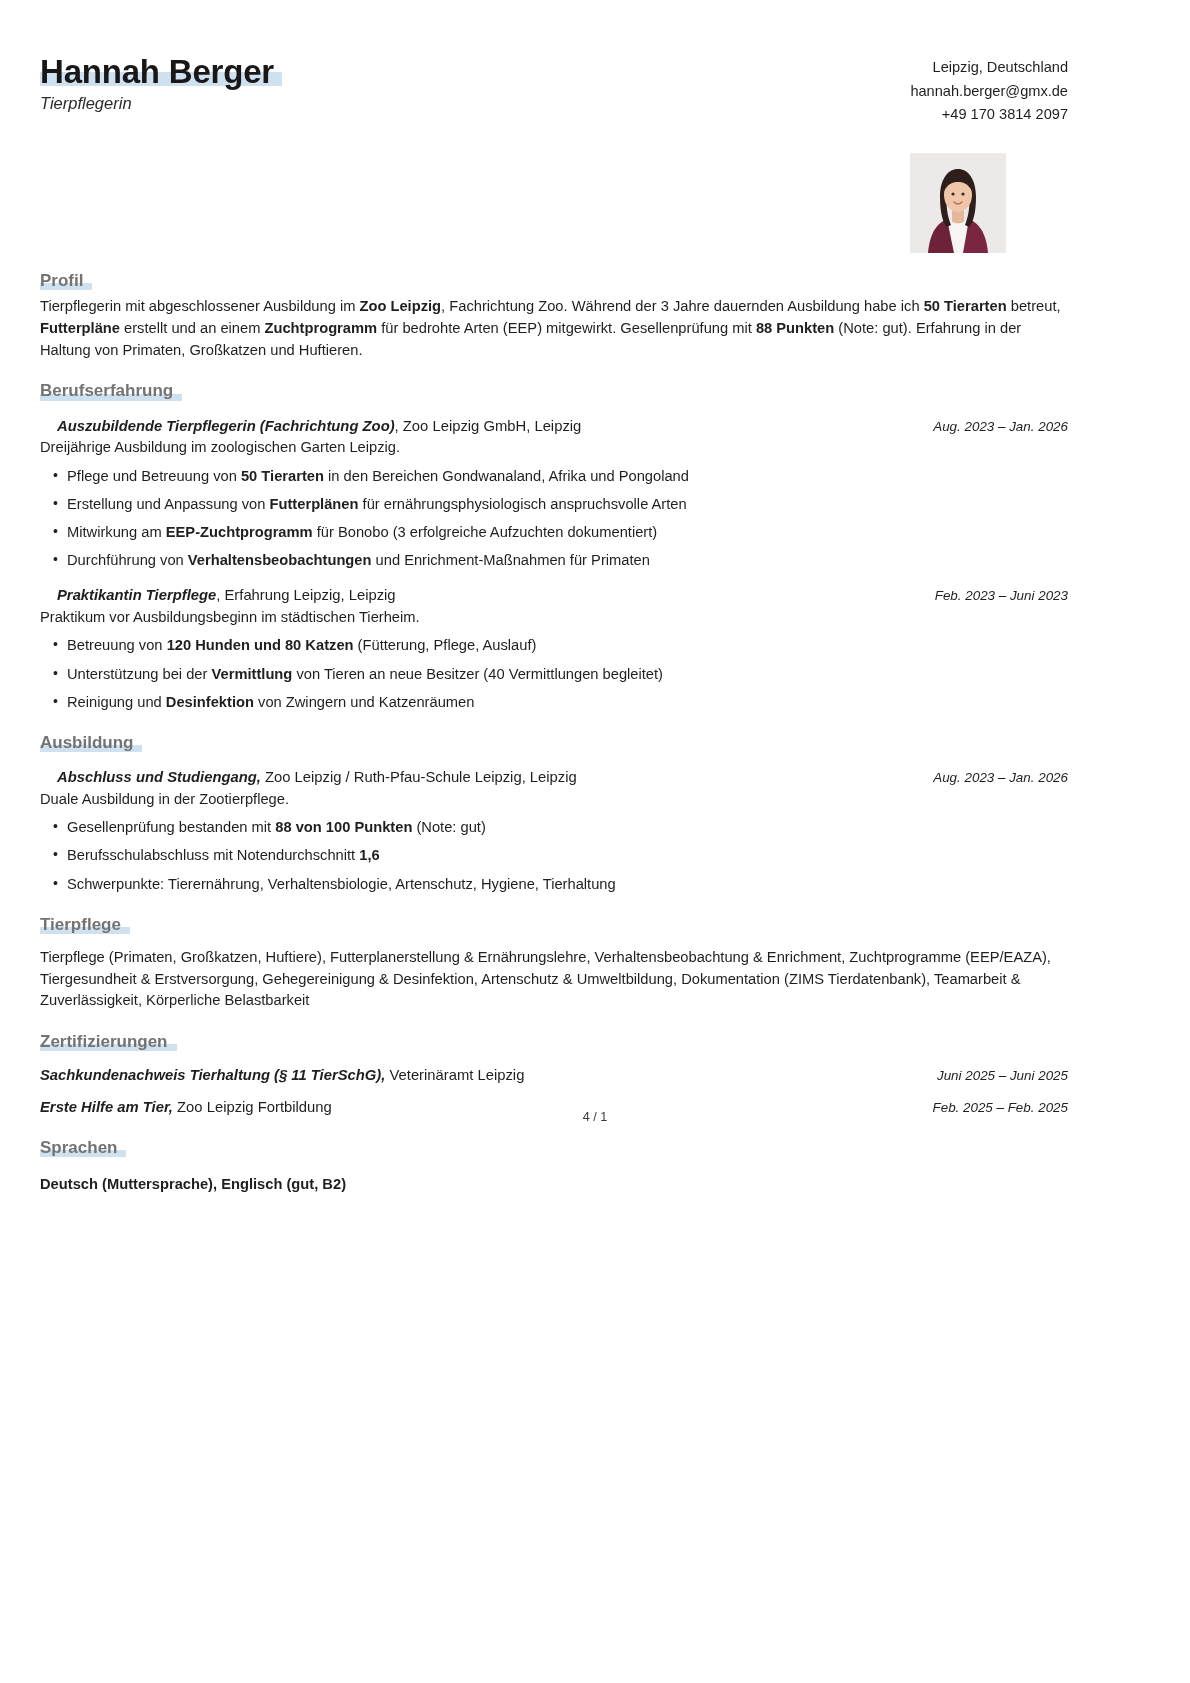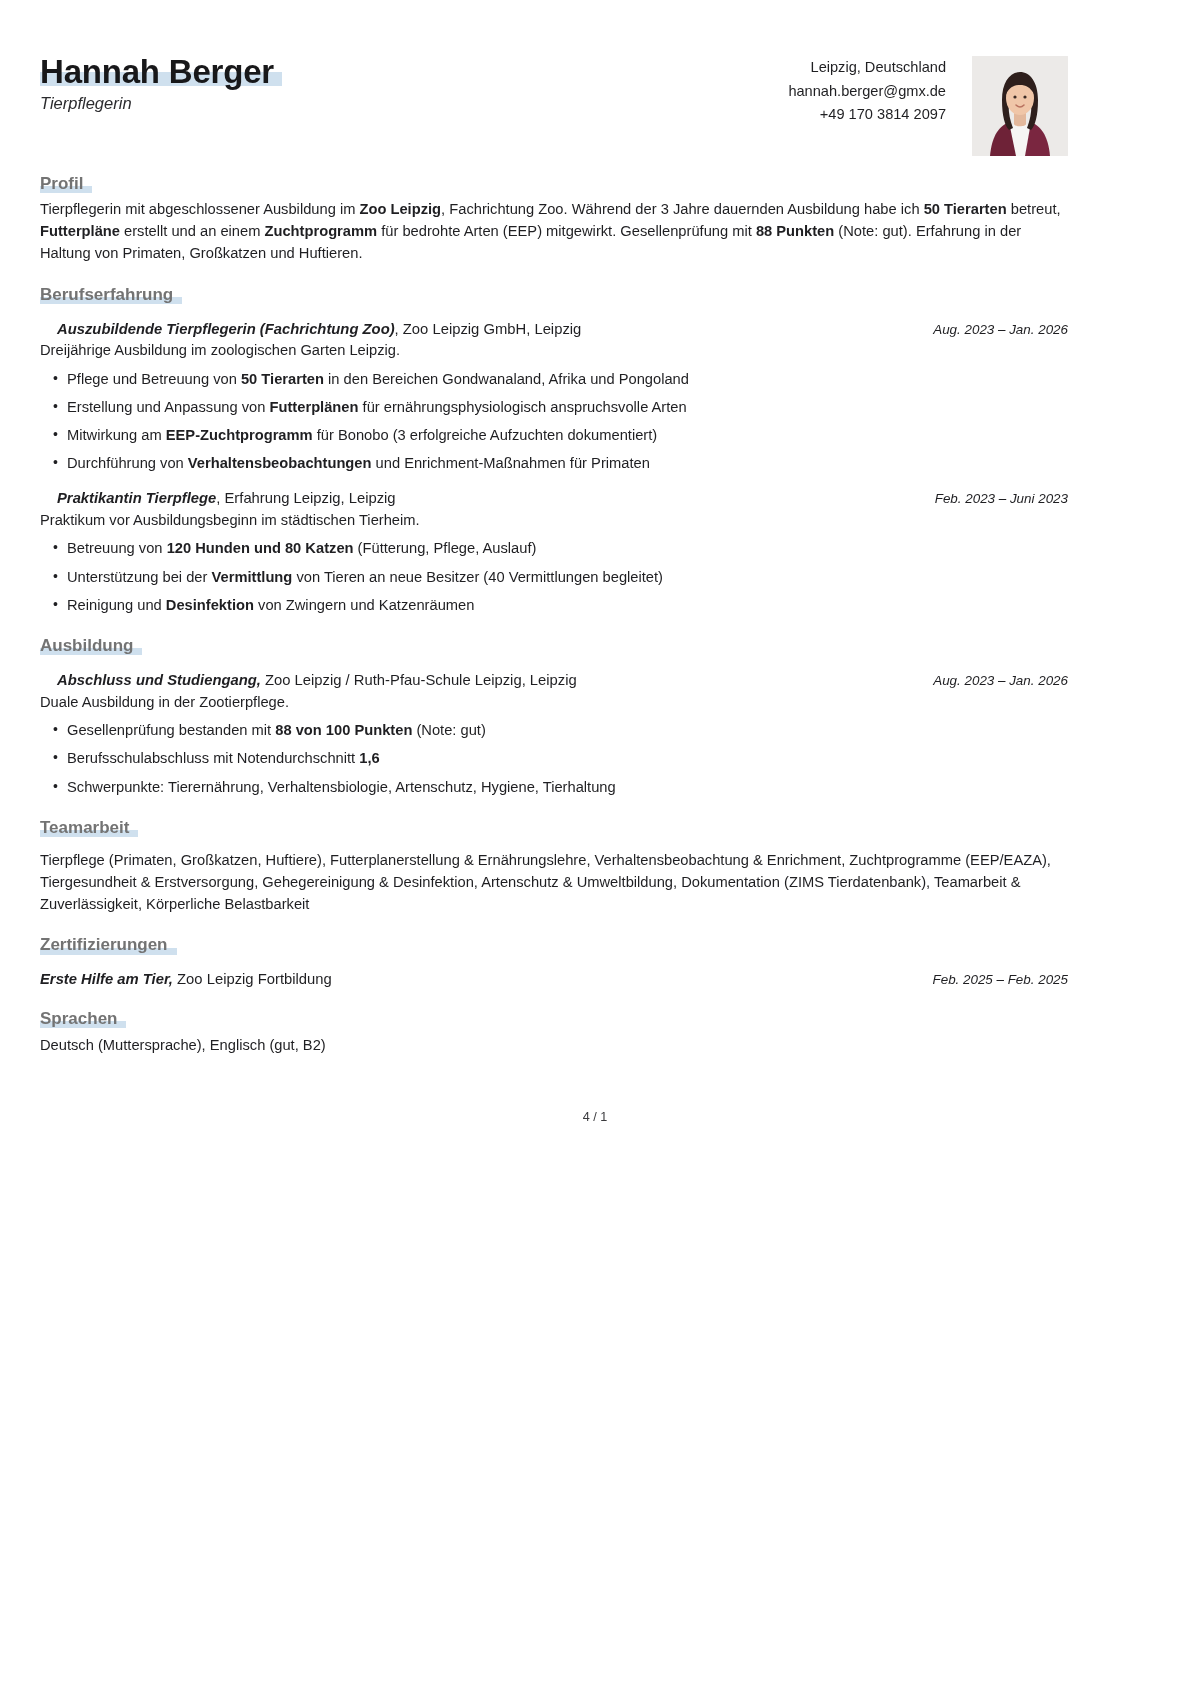--- a/index.html
+++ b/index.html
@@ -63,20 +63,21 @@
     color: #2b2b2e;
     margin-top: 3px;
     line-height: 1.2;
   }
 
   .header-right {
     display: flex;
     align-items: flex-start;
     gap: 26px;
     padding-top: 18px;
+    flex-direction: column;
   }
   .contact {
     text-align: right;
     font-size: 14.6px;
     line-height: 1.62;
     color: #1f1f22;
     white-space: nowrap;
   }
   .contact div { }
 
@@ -326,43 +327,47 @@
             <li>Berufsschulabschluss mit Notendurchschnitt <b>1,6</b></li>
             <li>Schwerpunkte: Tierernährung, Verhaltensbiologie, Artenschutz, Hygiene, Tierhaltung</li>
           </ul>
         </div>
       </div>
   </div>
 
   <div class="section">
     <div class="section-heading">
       <span class="hl"></span>
-      <span class="txt">Teamarbeit</span>
+      <span class="txt">Tierpflege</span>
     </div>
     <div class="body-text" style="margin-top:7px;">Tierpflege (Primaten, Großkatzen, Huftiere), Futterplanerstellung &amp; Ernährungslehre, Verhaltensbeobachtung &amp; Enrichment, Zuchtprogramme (EEP/EAZA), Tiergesundheit &amp; Erstversorgung, Gehegereinigung &amp; Desinfektion, Artenschutz &amp; Umweltbildung, Dokumentation (ZIMS Tierdatenbank), Teamarbeit &amp; Zuverlässigkeit, Körperliche Belastbarkeit</div>
   </div>
 
   <div class="section">
     <div class="section-heading">
       <span class="hl"></span>
       <span class="txt">Zertifizierungen</span>
     </div>
     <div id="cert-entries">
+        <div class="cert-row">
+          <div class="cert-title"><span class="cname">Sachkundenachweis Tierhaltung (§ 11 TierSchG),</span><span> Veterinäramt Leipzig</span></div>
+          <div class="entry-date">Juni 2025 – Juni 2025</div>
+        </div>
         <div class="cert-row">
           <div class="cert-title"><span class="cname">Erste Hilfe am Tier,</span><span> Zoo Leipzig Fortbildung</span></div>
           <div class="entry-date">Feb. 2025 – Feb. 2025</div>
         </div>
       </div>
   </div>
 
   <div class="section">
     <div class="section-heading">
       <span class="hl"></span>
       <span class="txt">Sprachen</span>
     </div>
-    <div class="body-text" style="margin-top:1px;">Deutsch (Muttersprache), Englisch (gut, B2)</div>
+    <div class="body-text" style="margin-top:11px;font-weight:bold;">Deutsch (Muttersprache), Englisch (gut, B2)</div>
   </div>
 
   <div class="footer">
     <span>4 / 1</span>
   </div>
 
 </div>
 
 </body></html>

